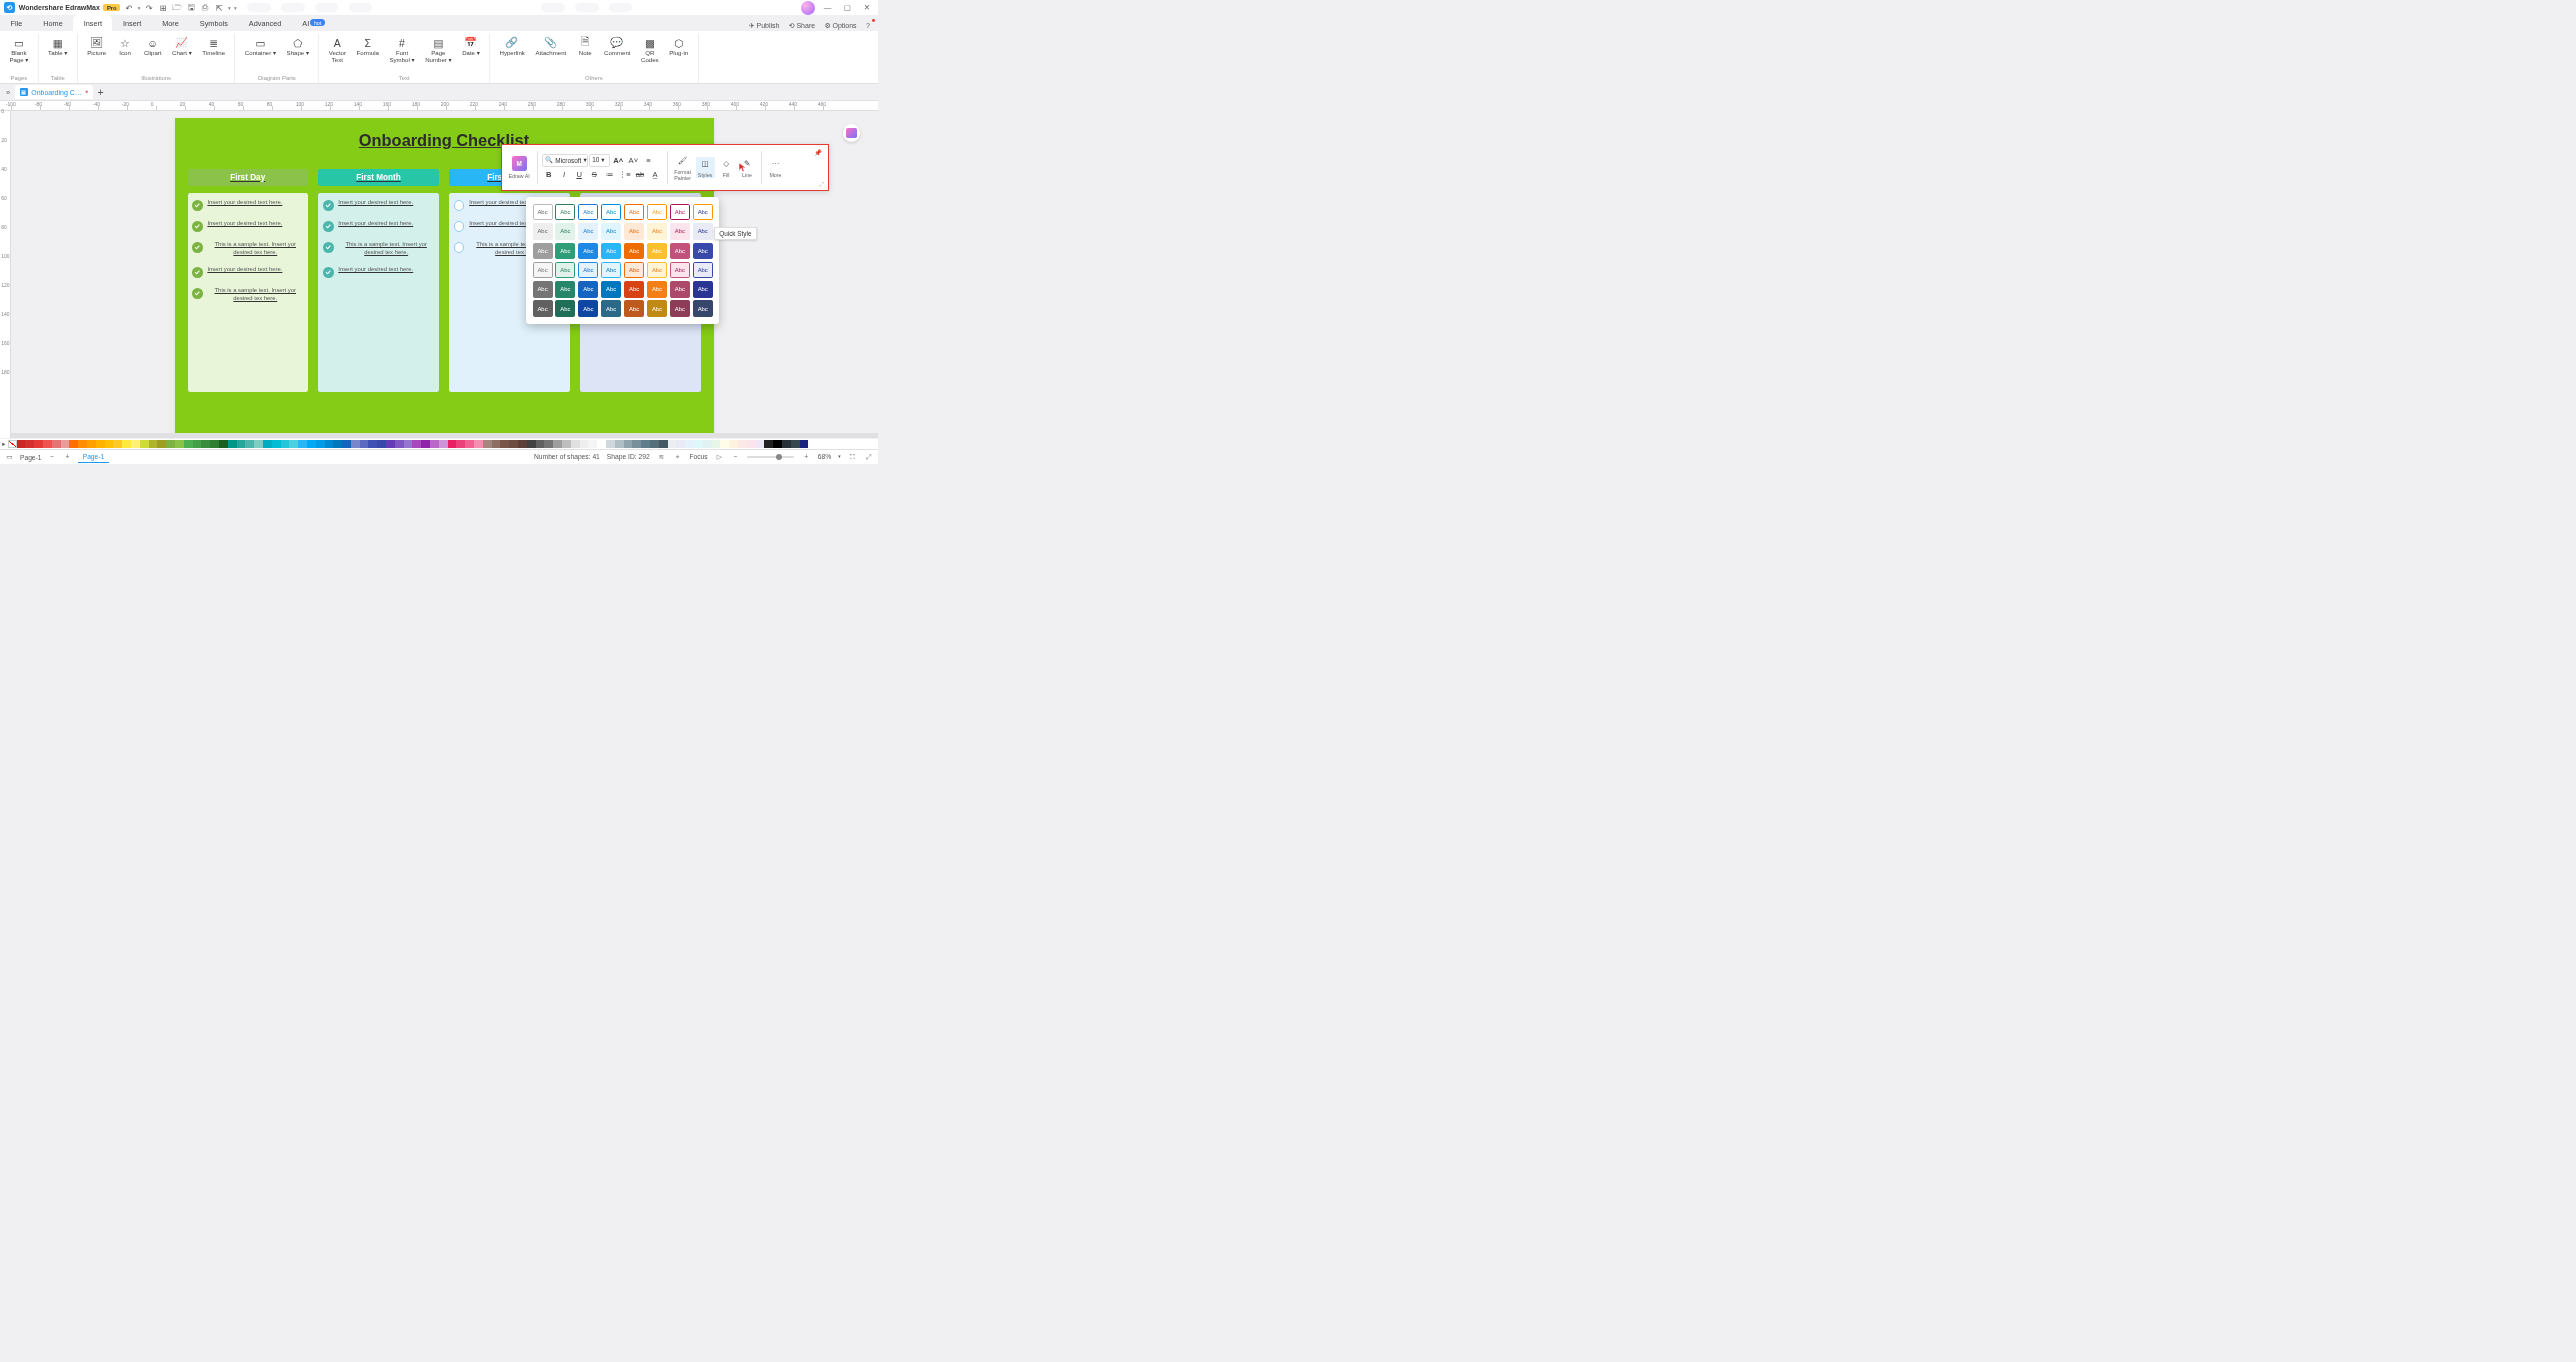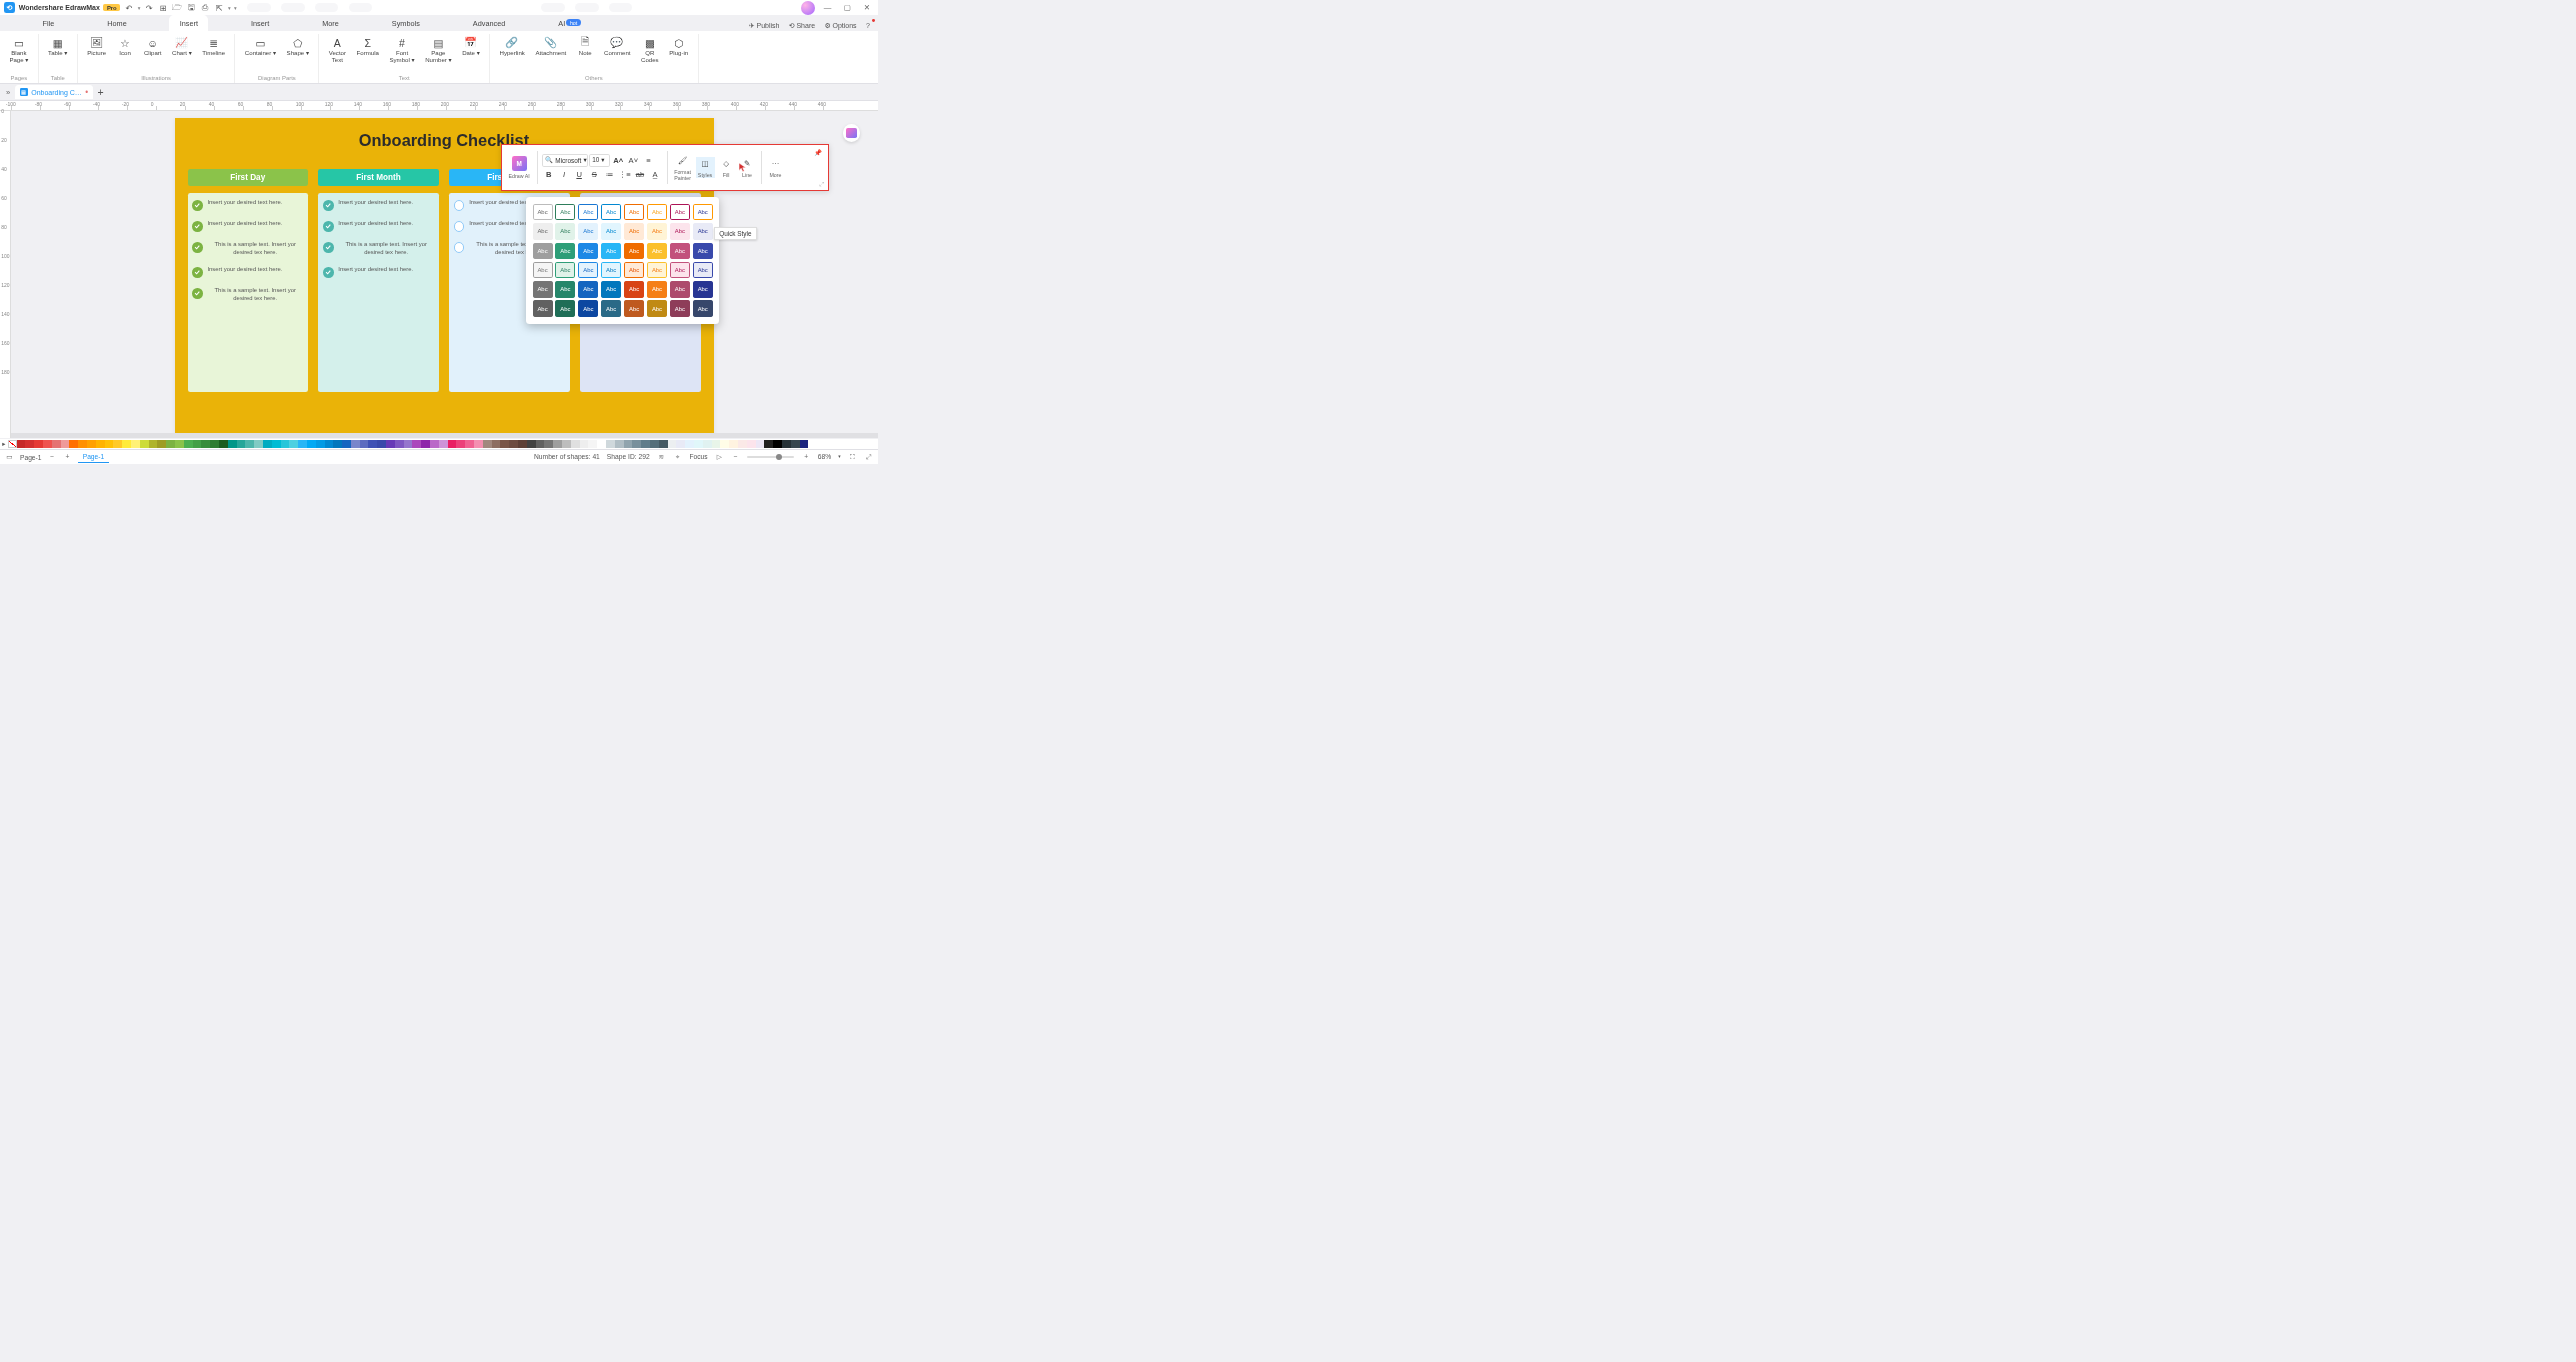--- a/index.html
+++ b/index.html
@@ -12,21 +12,21 @@
 .pro-badge { background: #ffc845; padding: 0.6px 3.5px; border-radius: 1.8px; font-size: 5.9px; font-weight: 600; }
 .title-icon { width: 10.5px; height: 10.5px; display: flex; align-items: center; justify-content: center; color: #555; font-size: 8.2px; cursor: pointer; }
 .chev { font-size: 5.3px; color: #888; }
 .tblur { width: 23.4px; height: 9.4px; background: #e8e8ee; border-radius: 4.7px; margin-left: 7px; opacity: .4; }
 .title-right { margin-left: auto; display: flex; gap: 4.7px; align-items: center; }
 .avatar { width: 14px; height: 14px; border-radius: 50%; background: radial-gradient(circle at 30% 30%, #ffb3e6, #a366ff); }
 .win-btn { width: 15px; height: 10.5px; display: flex; align-items: center; justify-content: center; color: #666; cursor: pointer; font-size: 7.6px; }
 
 
 .menubar { height: 16.4px; background: #f0f0f3; display: flex; align-items: flex-end; }
-.menu-item { padding: 3.5px 10.5px; color: #444; font-size: 7.3px; cursor: pointer; margin-left: 32px; }
+.menu-item { padding: 3.5px 10.5px; color: #444; font-size: 7.3px; cursor: pointer; }
 .menu-item.active { background: #fff; border-radius: 4.7px 4.7px 0 0; font-weight: 500; }
 .hot { background: #3b82f6; color: #fff; border-radius: 4.7px; padding: 0.6px 3.5px; font-size: 5.3px; margin-left: 1.2px; position: relative; top: -1.2px; }
 .menu-right { margin-left: auto; display: flex; gap: 2.3px; padding-right: 4.7px; align-items: center; }
 .menu-right .mr { display: flex; align-items: center; gap: 1.8px; padding: 1.8px 3.5px; color: #555; cursor: pointer; }
 .notif-dot { position: relative; }
 .notif-dot::after { content: ''; width: 2.9px; height: 2.9px; background: #e53935; border-radius: 50%; position: absolute; top: -1.2px; right: -1.2px; }
 
 
 .ribbon { background: #fff; height: 53px; border-bottom: 0.6px solid #e0e0e5; display: flex; padding-top: 2.3px; }
 .rib-group { display: flex; flex-direction: column; align-items: center; padding: 1.2px 4.7px; border-right: 0.6px solid #eee; }
@@ -49,21 +49,21 @@
 .rtick { position: relative; width: 29px; flex-shrink: 0; }
 .rtick span { position: absolute; left: -4.7px; top: 0.6px; font-size: 5px; color: #888; }
 .rtick::before { content: ''; position: absolute; left: 0; bottom: 0; width: 0.6px; height: 4.7px; background: #ccc; }
 
 
 .workarea { position: absolute; top: 111px; left: 0; right: 0; bottom: 26px; background: #f0f0f3; display: flex; }
 .vruler { width: 10.5px; background: #fff; border-right: 0.6px solid #ddd; position: relative; }
 .vtick { position: relative; height: 29px; }
 .vtick span { position: absolute; top: -2.9px; left: 1.2px; font-size: 5px; color: #888; writing-mode: horizontal-tb; }
 .canvas { flex: 1; position: relative; overflow: hidden; }
-.page { position: absolute; left: 164px; top: 7px; width: 539px; height: 396px; background: #eab308; box-shadow: 0 1.2px 4.7px rgba(0,0,0,.08); }
+.page { position: absolute; left: 164px; top: 7px; width: 539px; height: 396px; background: #84cc16; box-shadow: 0 1.2px 4.7px rgba(0,0,0,.08); text-decoration: underline; }
 .page-title { text-align: center; font-size: 16.4px; font-weight: 600; color: #2c2c2c; margin-top: 13px; }
 .cols { display: flex; gap: 10.5px; padding: 10.5px 13px; }
 .col { flex: 1; margin-top: 8px; }
 .col-hdr { height: 17.6px; border-radius: 2.3px; display: flex; align-items: center; justify-content: center; color: #fff; font-weight: 600; font-size: 8.2px; }
 .col-body { margin-top: 7px; border-radius: 2.3px; padding: 5.9px 4.7px; min-height: 199px; }
 .chk-item { display: flex; align-items: flex-start; gap: 4.7px; margin-bottom: 9.4px; }
 .chk { width: 10.5px; height: 10.5px; border-radius: 50%; display: flex; align-items: center; justify-content: center; flex-shrink: 0; margin-top: 1.2px; }
 .chk.green { background: #7cb342; }
 .chk.teal { background: #4db6ac; }
 .chk.blue { background: #fff; border: 0.6px solid #90caf9; }

